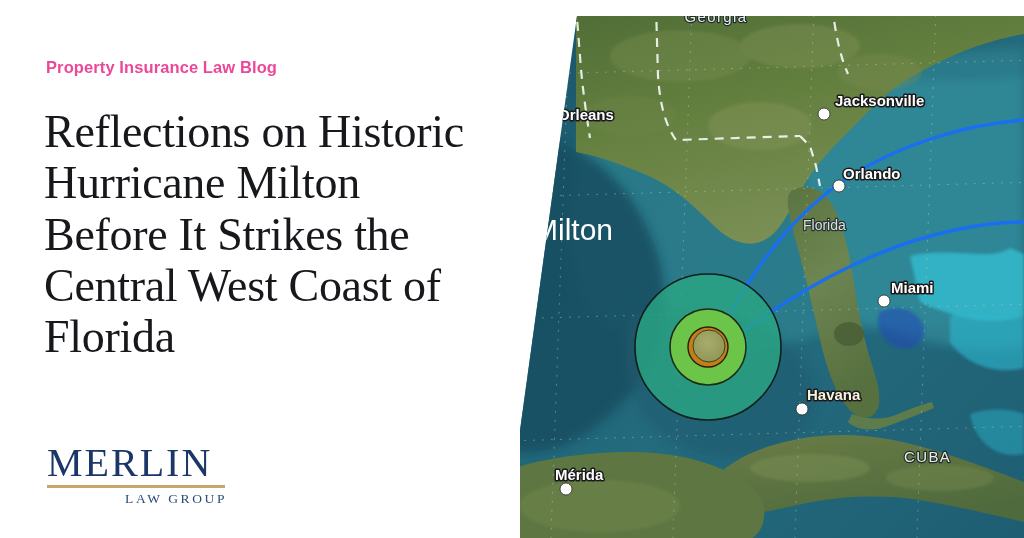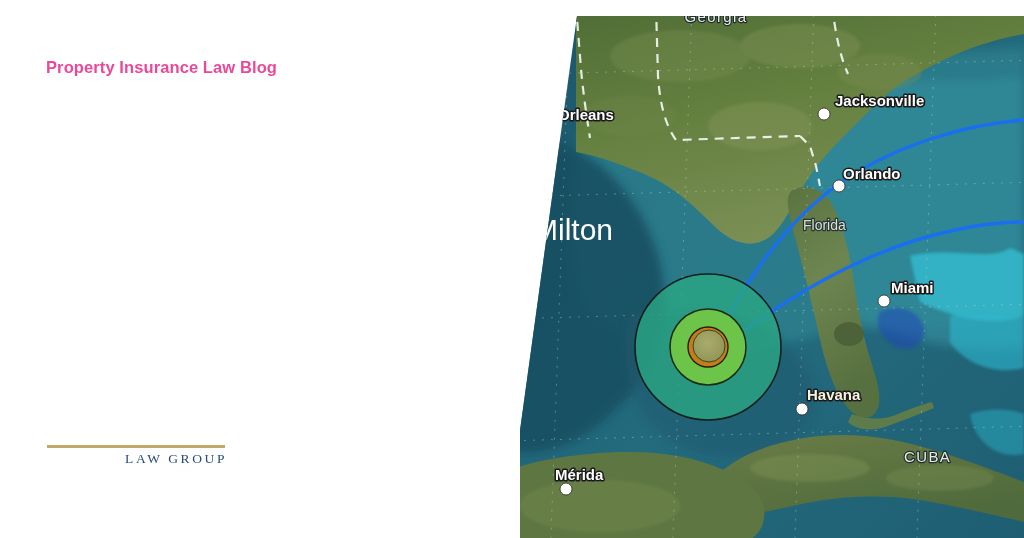--- a/index.html
+++ b/index.html
@@ -167,22 +167,24 @@
 </style>
 </head>
 <body>
 
 <div class="card">
 
   <div class="left-panel">
 
     <div class="kicker">Property Insurance Law Blog</div>
 
+    <div class="headline">Reflections on Historic Hurricane Milton Before It Strikes the Central West Coast of Florida</div>
 
     <div class="logo">
+      <div class="logo-main">MERLIN</div>
       <div class="logo-rule"></div>
       <div class="logo-sub">LAW GROUP</div>
     </div>
   </div>
 
   <div class="map-wrap">
     <svg class="map-svg" viewBox="0 0 544 538" preserveAspectRatio="none">
       <defs>
         <linearGradient id="gOceanDeep" x1="0" y1="0" x2="1" y2="1">
           <stop offset="0%" stop-color="#1b5468"></stop>

